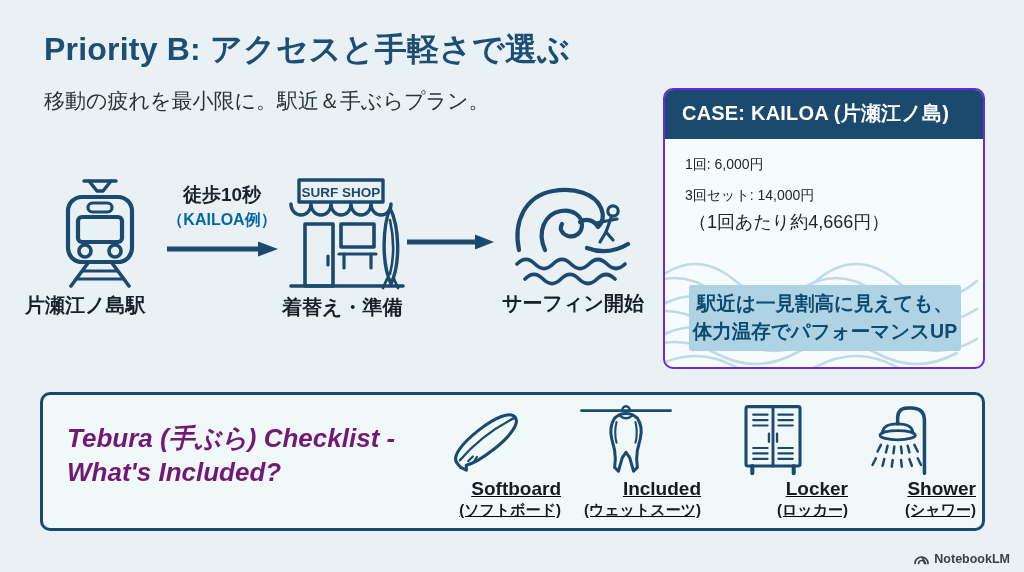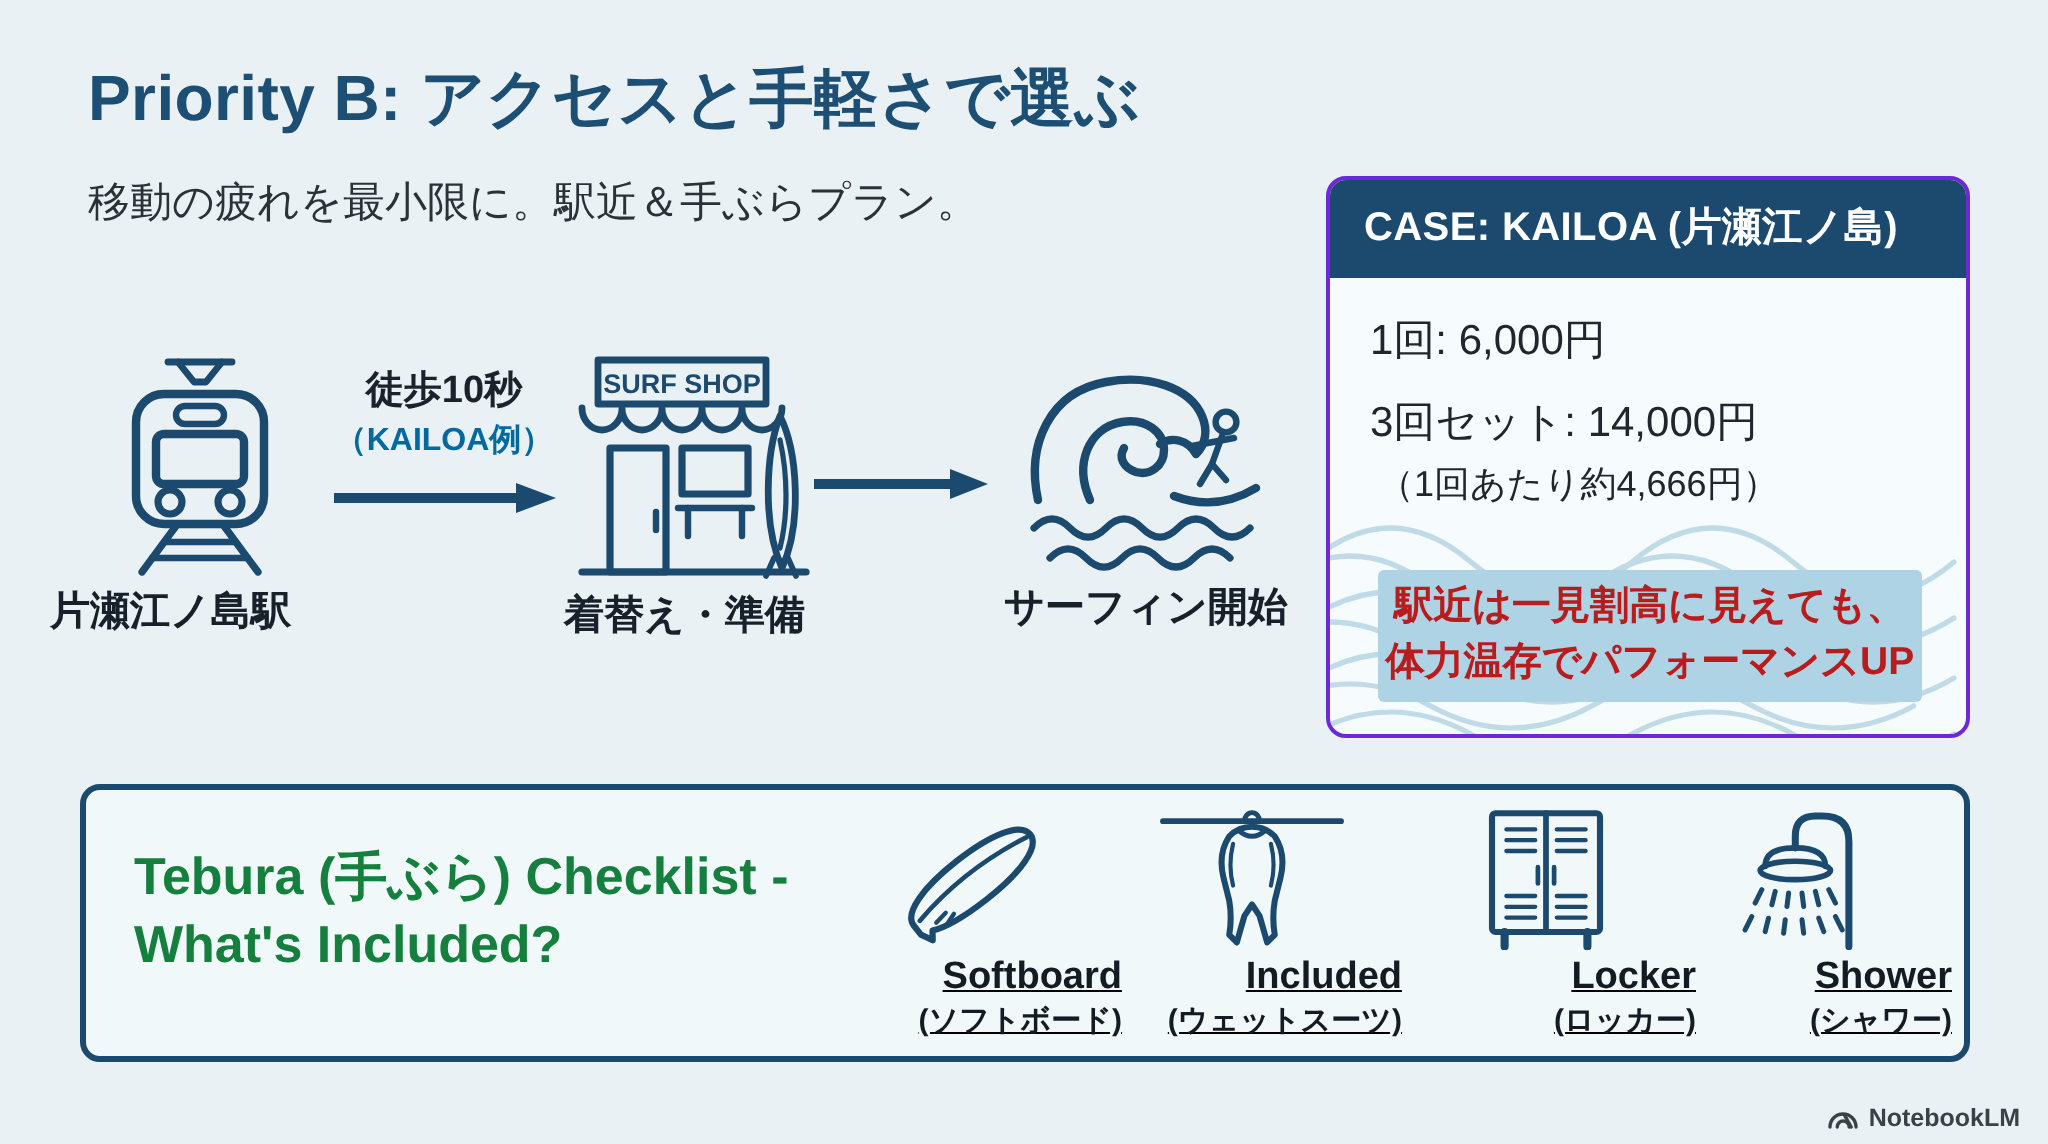--- a/index.html
+++ b/index.html
@@ -35,39 +35,39 @@
   .case-card {
     position:absolute; left:663px; top:88px; width:322px; height:281px;
     background:#f6fbfd; border:2px solid #6d28d9; border-radius:10px;
     overflow:hidden;
   }
   .case-header {
     background:#1b4a6e; color:#ffffff; font-size:20px; font-weight:700;
     padding:10px 17px 12px; letter-spacing:.2px;
   }
   .case-body { position:relative; height:230px; }
-  .case-line { margin-left:20px; font-size:21px; color:#20262d; font-weight:500; }
+  .case-line { margin-left:20px; font-size:14px; color:#20262d; font-weight:500; }
   .case-line.l1 { padding-top:17px; }
   .case-line.l2 { margin-top:13px; }
   .case-line.l3 { margin-top:5px; margin-left:24px; font-size:18px; }
   .case-waves { position:absolute; left:0; bottom:0; width:100%; height:118px; }
   .case-highlight {
     position:absolute; left:24px; right:22px; top:146px;
     background:#aed3e4; border-radius:3px; text-align:center;
-    padding:5px 2px 6px; font-size:19.5px; font-weight:700; color:#b91c1c;
+    padding:5px 2px 6px; font-size:19.5px; font-weight:700; color:#0c4a6e;
     line-height:1.42;
   }
   
   .checklist-card {
     position:absolute; left:40px; top:392px; width:945px; height:139px;
     background:#f1f8fa; border:3px solid #1b4a6e; border-radius:10px;
   }
   .checklist-title {
     position:absolute; left:24px; top:26px;
-    font-size:26px; font-weight:700; color:#15803d; line-height:1.32;
+    font-size:26px; font-weight:700; color:#701a75; line-height:1.32;font-style:italic;
   }
   .check-item { position:absolute; top:8px; width:150px; text-align:right;text-decoration:underline; }
   .check-icon { height:72px; display:flex; align-items:flex-end; justify-content:center; }
   .check-en { font-size:19px; font-weight:700; color:#141b22; margin-top:3px; }
   .check-ja { font-size:15px; font-weight:700; color:#141b22; margin-top:1px; }
   .ci-0 { left:368px; } .ci-1 { left:508px; } .ci-2 { left:655px; } .ci-3 { left:783px; }
   
   .footer {
     position:absolute; right:14px; bottom:6px;
     display:flex; align-items:center; gap:4px;

